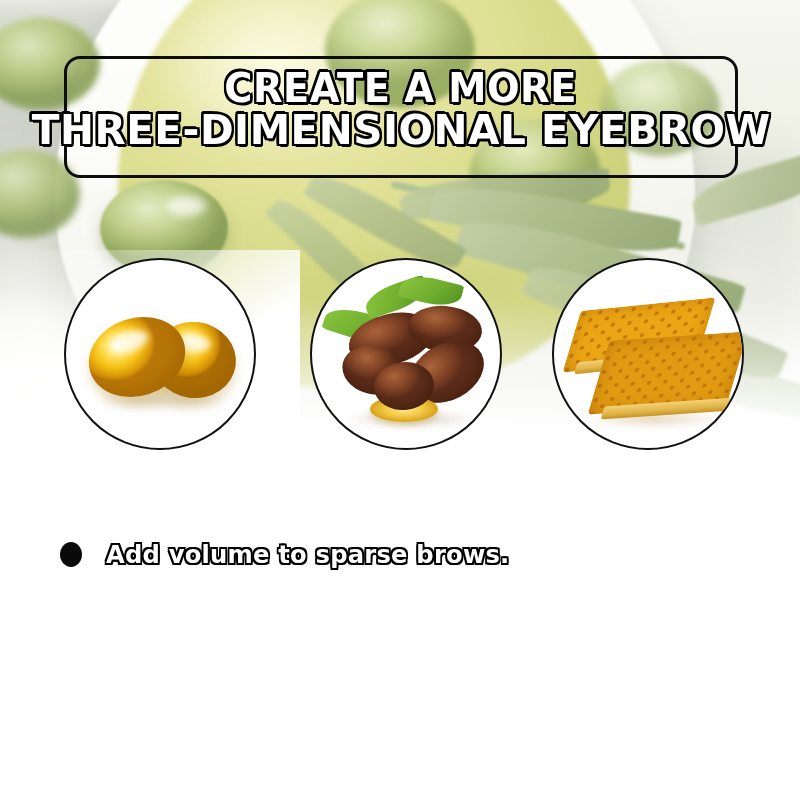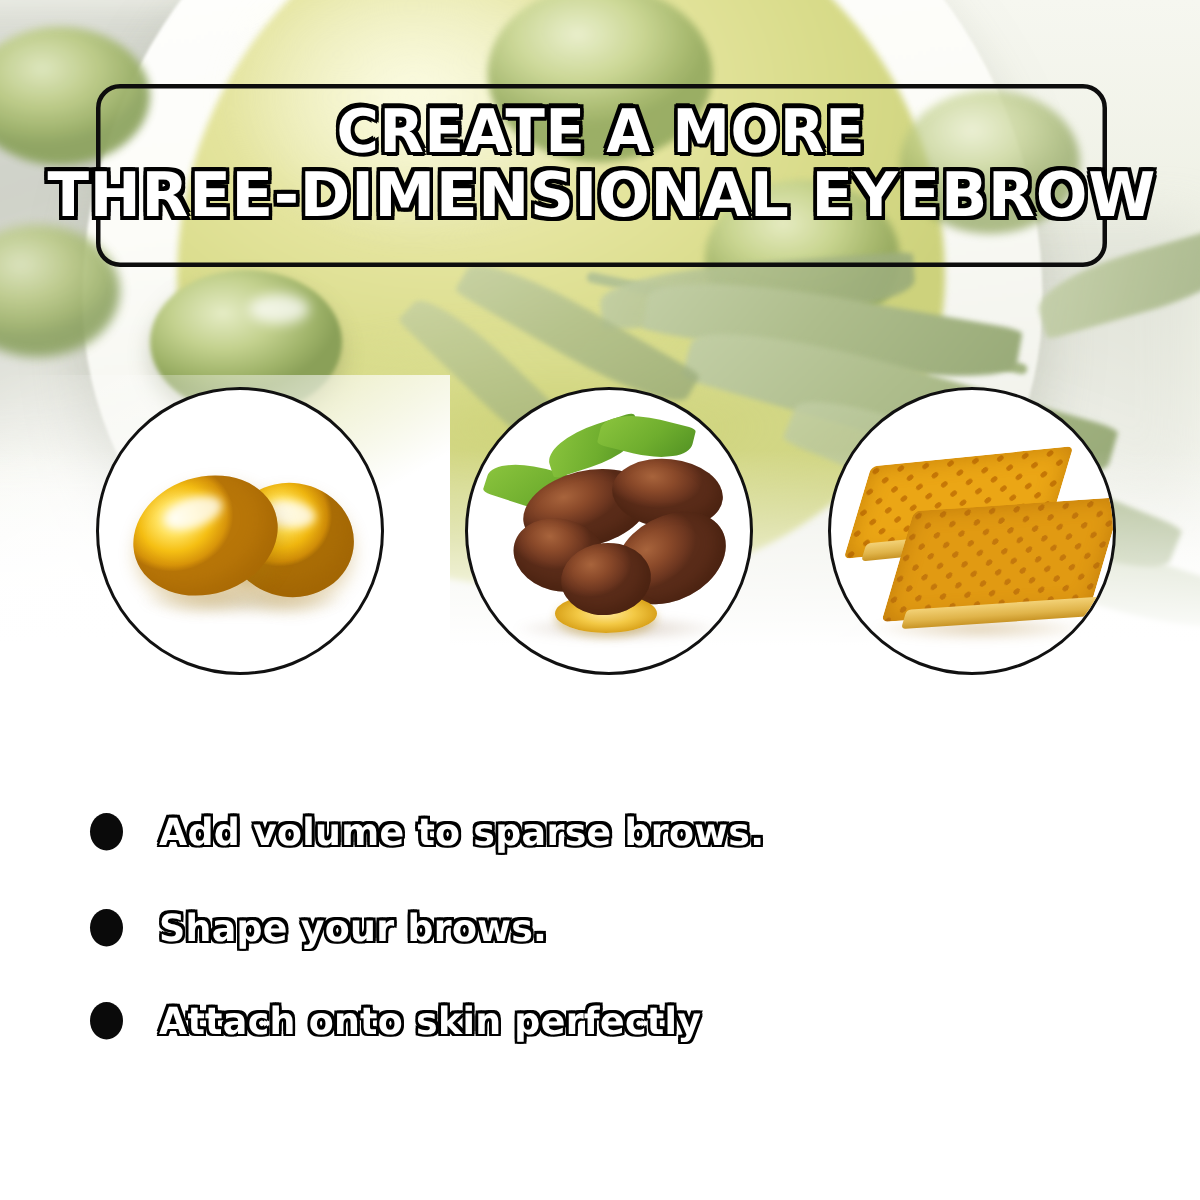--- a/index.html
+++ b/index.html
@@ -336,23 +336,15 @@
       </div>
     </div>
   </div>
 
 
   <div class="bullets">
     <div class="bullet-row br1">
       <span class="dot"></span>
       <span class="benefit">Add volume to sparse brows.</span>
     </div>
-    <div class="bullet-row br2">
-      <span class="dot"></span>
-      <span class="benefit">Shape your brows.</span>
-    </div>
-    <div class="bullet-row br3">
-      <span class="dot"></span>
-      <span class="benefit">Attach onto skin perfectly</span>
-    </div>
   </div>
 
 </div>
 
 </body></html>

